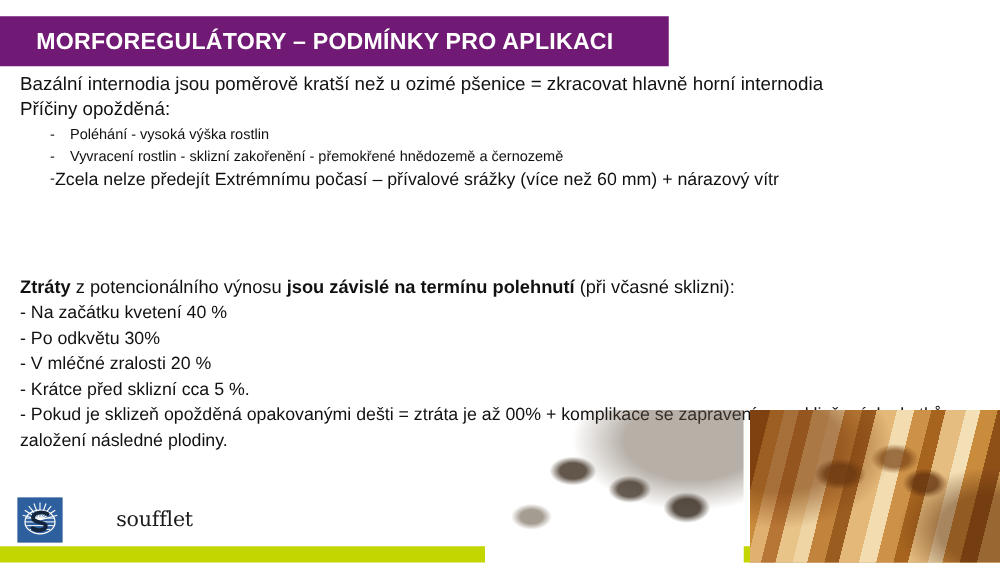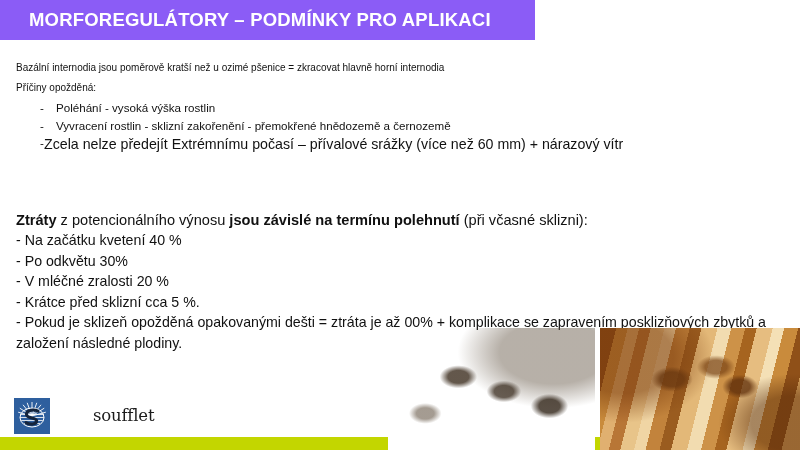--- a/index.html
+++ b/index.html
@@ -13,45 +13,45 @@
     position: relative;
     overflow: hidden;
     font-family: "Liberation Sans", sans-serif;
     color: #111111;
   }
 
   
   .title-banner {
     position: absolute;
     left: 0;
-    top: 0;
+    top: 13px;
     width: 535px;
     height: 40px;
-    background: #8b5cf6;
+    background: #701a75;
     display: flex;
     align-items: center;
   }
   .title-banner .title-text {
     color: #ffffff;
     font-size: 18.5px;
     font-weight: bold;
     letter-spacing: 0.2px;
     padding-left: 29px;
     white-space: nowrap;
   }
 
   
   .content {
     position: absolute;
     left: 0;
     top: 58px;
     width: 800px;
   }
   .para {
-    font-size: 10px;
+    font-size: 15px;
     line-height: 19.5px;
     padding-left: 16px;
     padding-right: 8px;
     white-space: nowrap;
   }
 
   
   .sub-list {
     margin: 2px 0 0 0;
     padding: 0;
@@ -73,21 +73,21 @@
     font-size: 14.2px;
     line-height: 20px;
     padding-left: 44px;
     white-space: nowrap;
   }
 
   
   .losses {
     position: absolute;
     left: 0;
-    top: 210px;
+    top: 220px;
     width: 800px;
   }
   .losses-head {
     font-size: 14.6px;
     line-height: 20px;
     padding-left: 16px;
     white-space: nowrap;
   }
   .losses-head b { font-weight: bold; }
   .loss-item {

